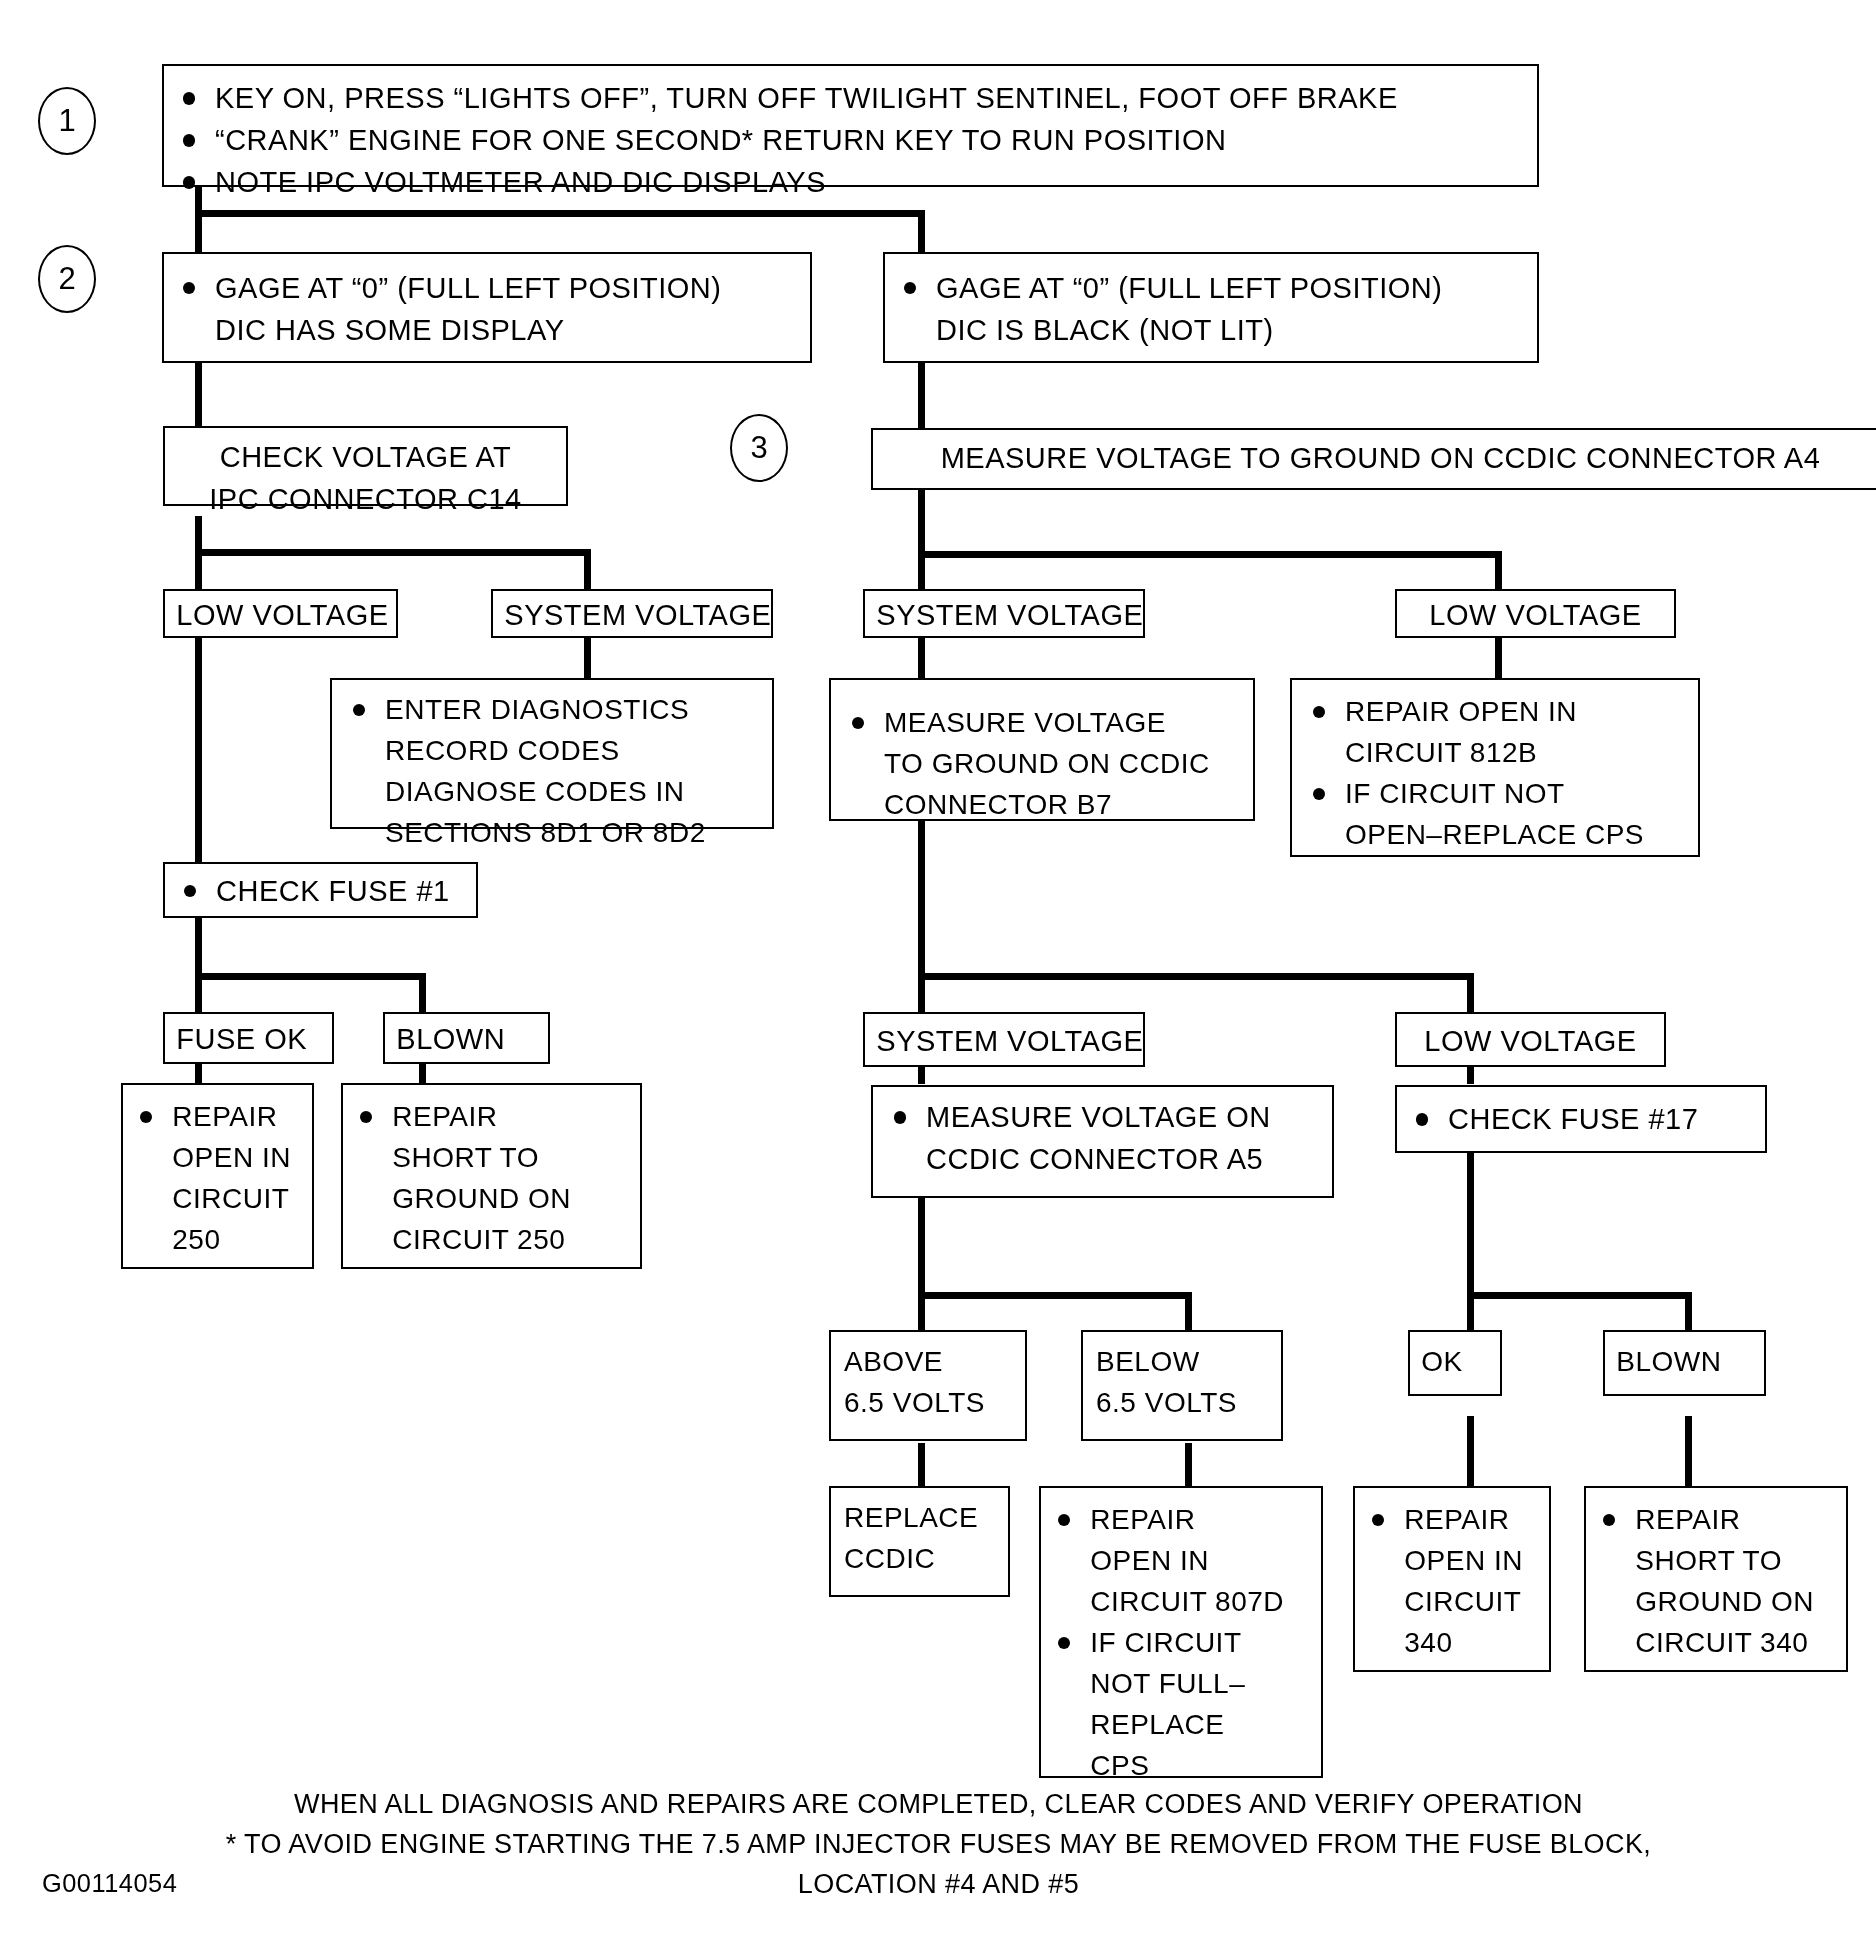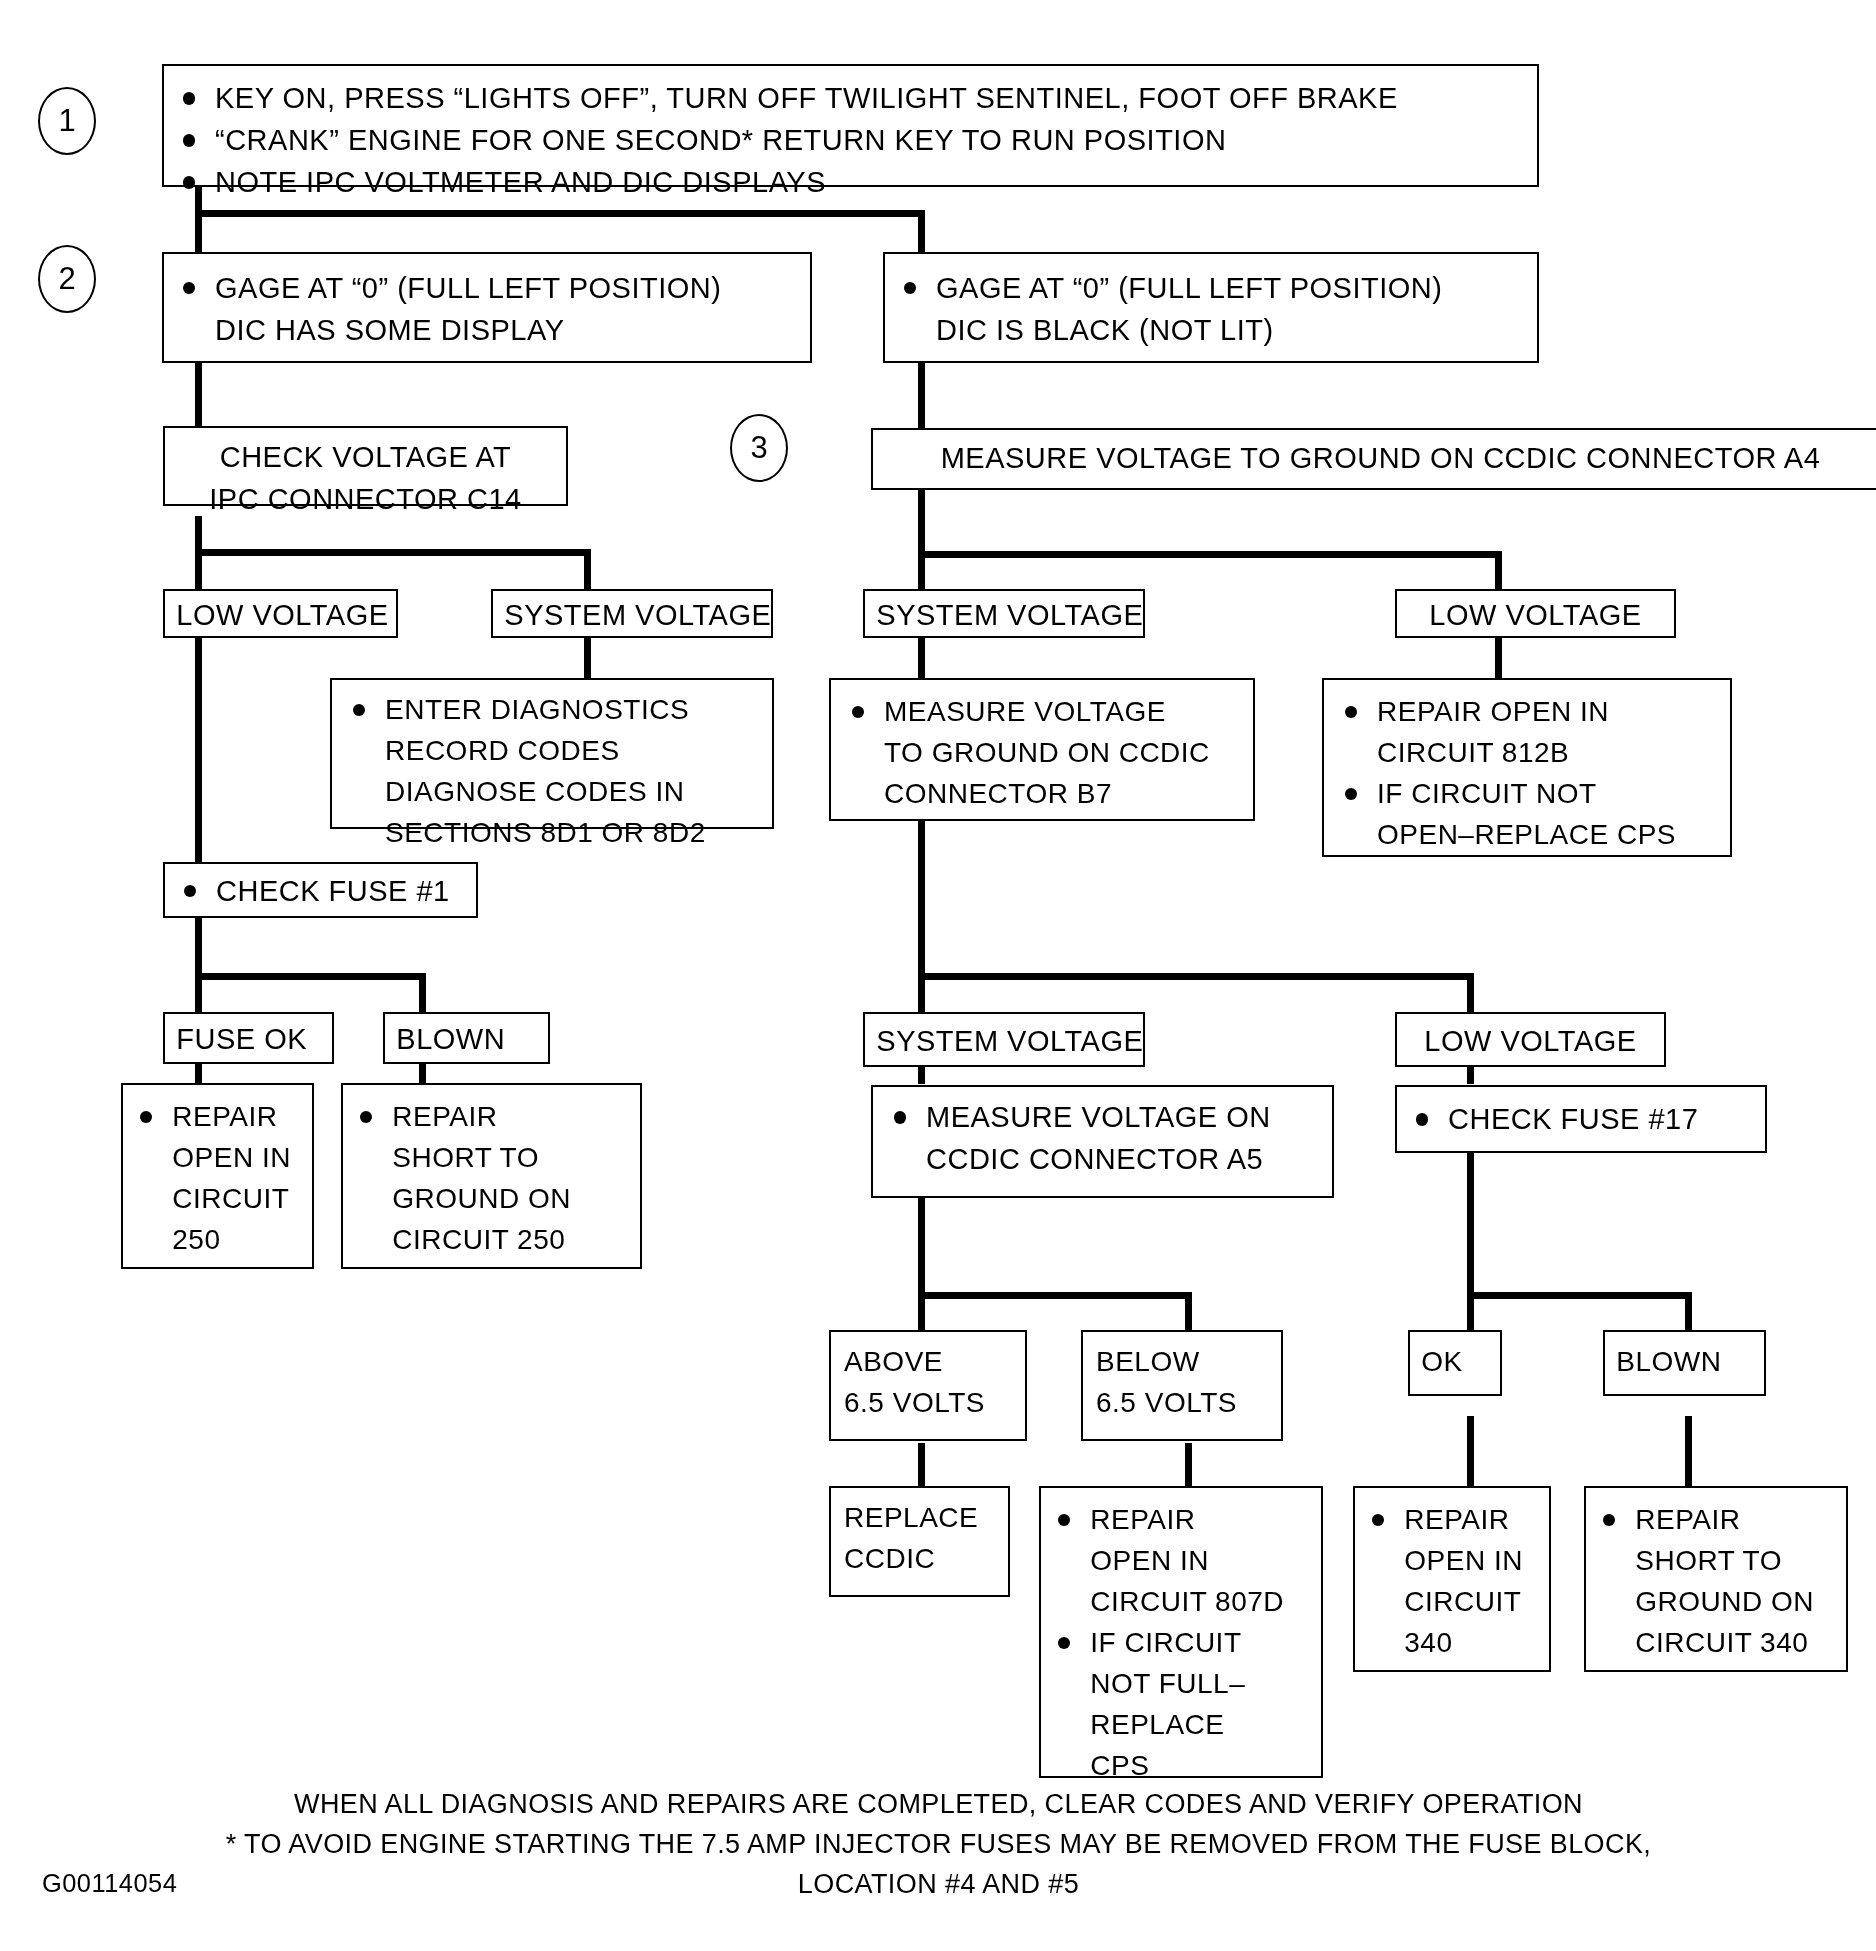--- a/index.html
+++ b/index.html
@@ -187,27 +187,27 @@
     <span class="line">LOW VOLTAGE</span>
   </div>
 
   <div class="box f30" style="left:330px;top:678px;width:444px;height:151px;padding:9.4px 15px;">
     <span class="line bullet">ENTER DIAGNOSTICS</span>
     <span class="line cont">RECORD CODES</span>
     <span class="line cont">DIAGNOSE CODES IN</span>
     <span class="line cont">SECTIONS 8D1 OR 8D2</span>
   </div>
 
-  <div class="box f30" style="left:829px;top:678px;width:426px;height:143px;padding:11px 15px;">
+  <div class="box f30" style="left:829px;top:678px;width:426px;height:143px;padding:22px 15px;">
     <span class="line bullet">MEASURE VOLTAGE</span>
     <span class="line cont">TO GROUND ON CCDIC</span>
     <span class="line cont">CONNECTOR B7</span>
   </div>
 
-  <div class="box f30" style="left:1290px;top:678px;width:410px;height:179px;padding:11.3px 15px;margin-left:32px;">
+  <div class="box f30" style="left:1290px;top:678px;width:410px;height:179px;padding:11.3px 15px;">
     <span class="line bullet">REPAIR OPEN IN</span>
     <span class="line cont">CIRCUIT 812B</span>
     <span class="line bullet">IF CIRCUIT NOT</span>
     <span class="line cont">OPEN–REPLACE CPS</span>
   </div>
 
   <div class="box f31" style="left:121px;top:862px;width:315px;height:56px;padding:5.6px 13px;">
     <span class="line bullet">CHECK FUSE #1</span>
   </div>
 

